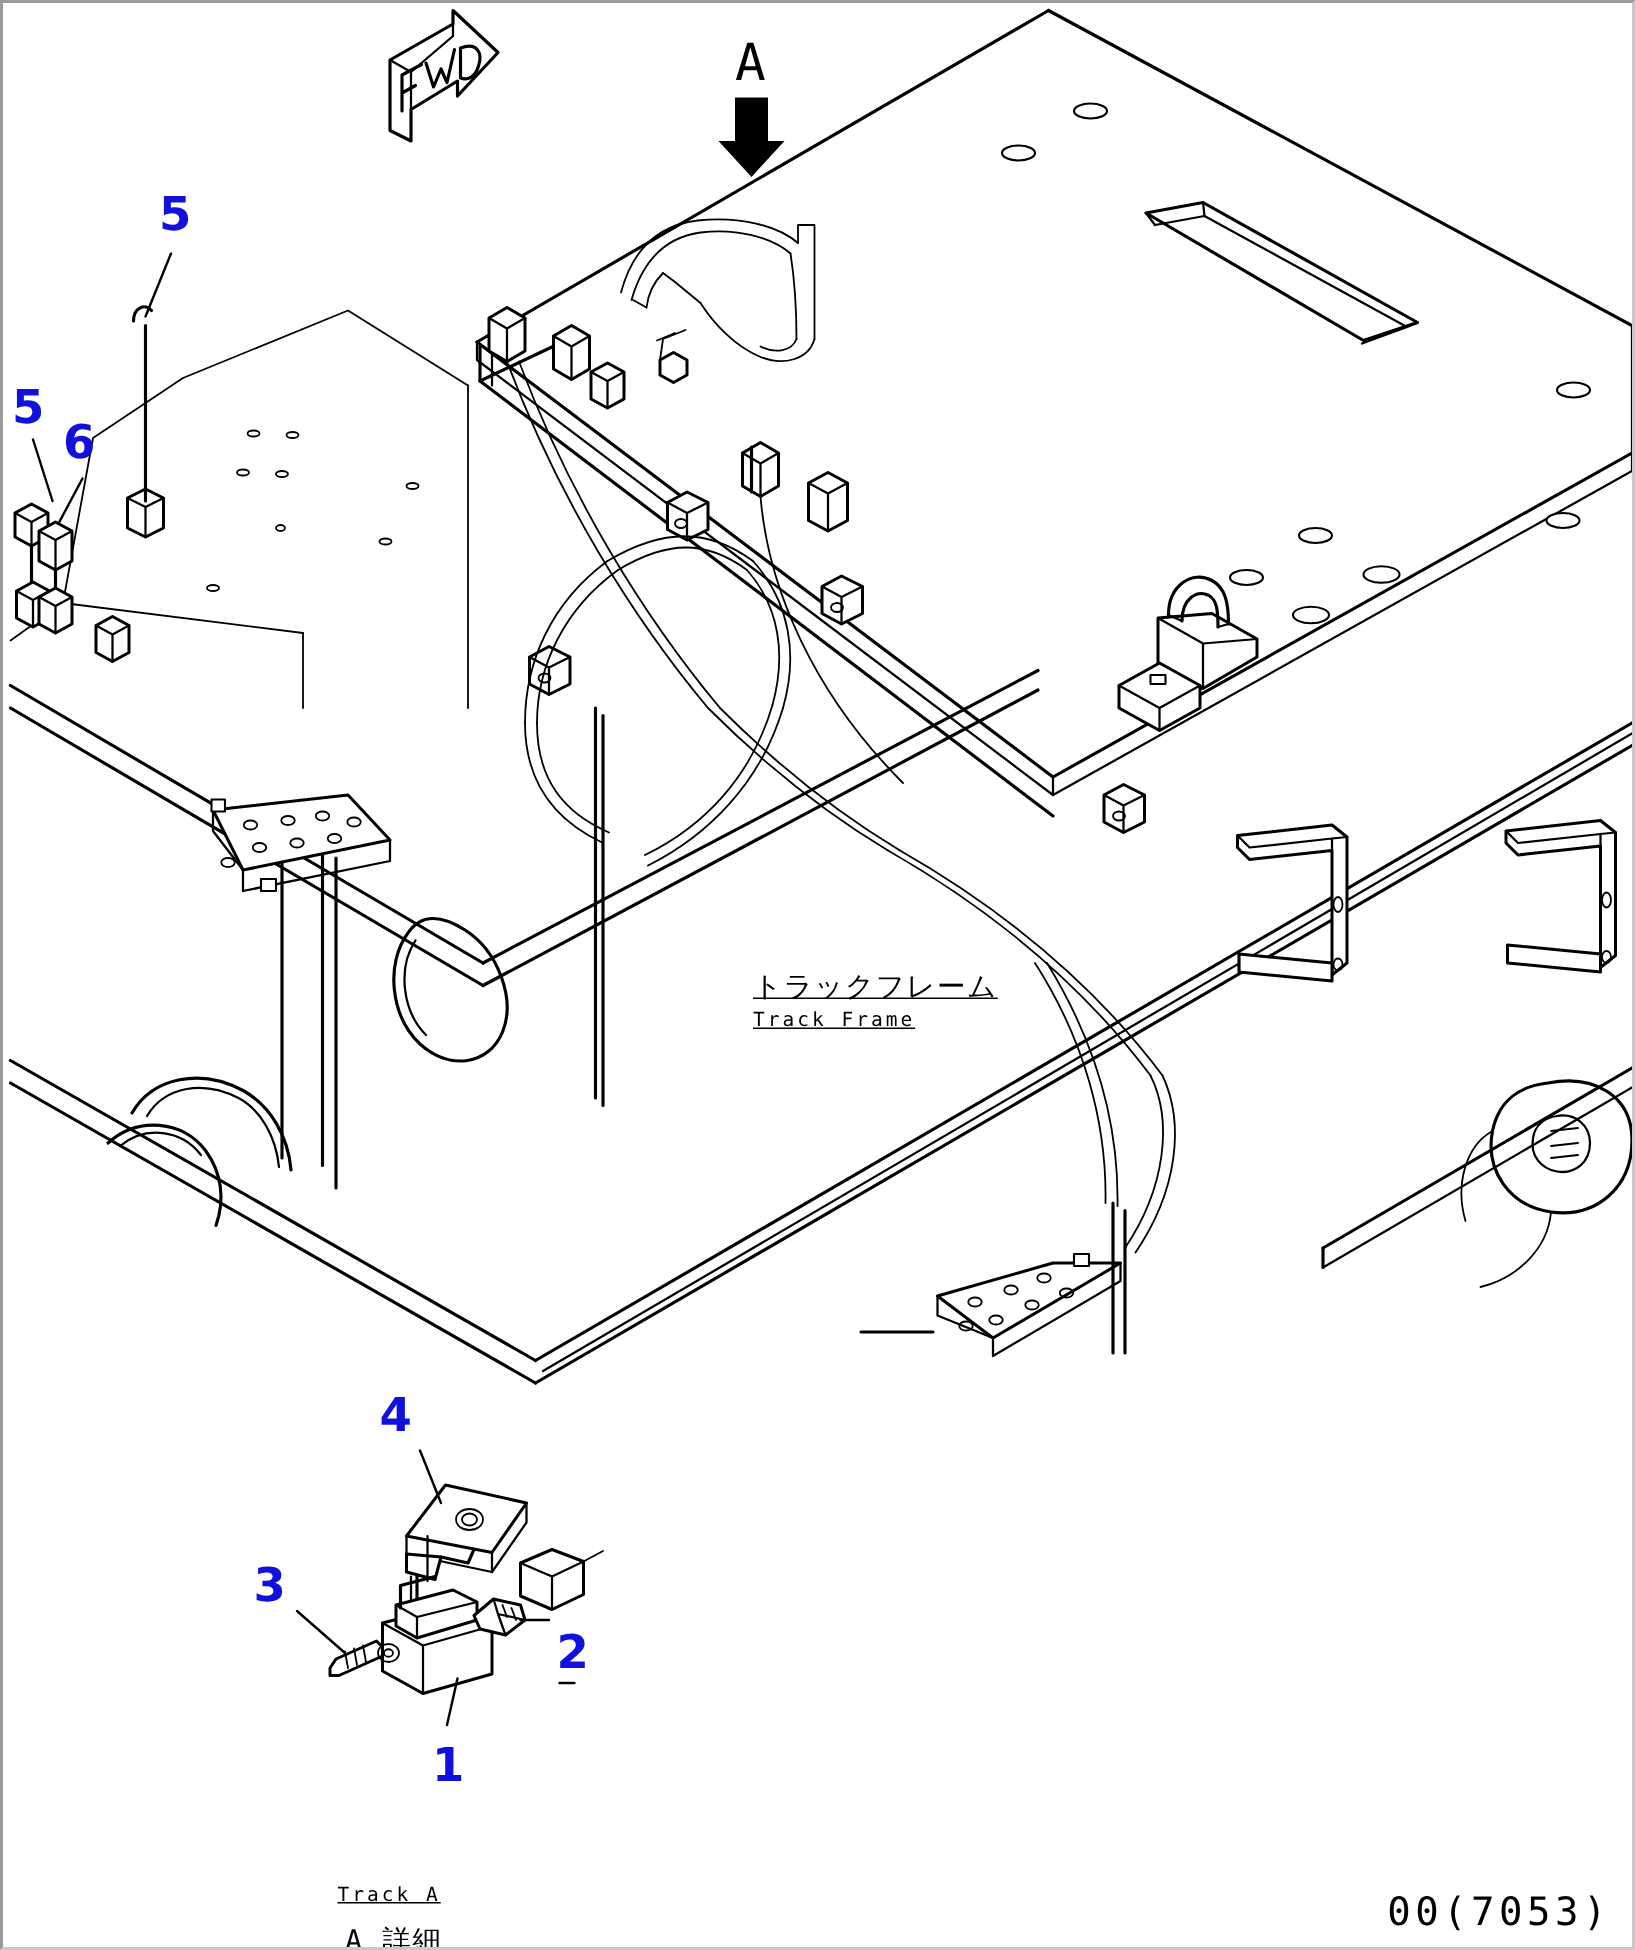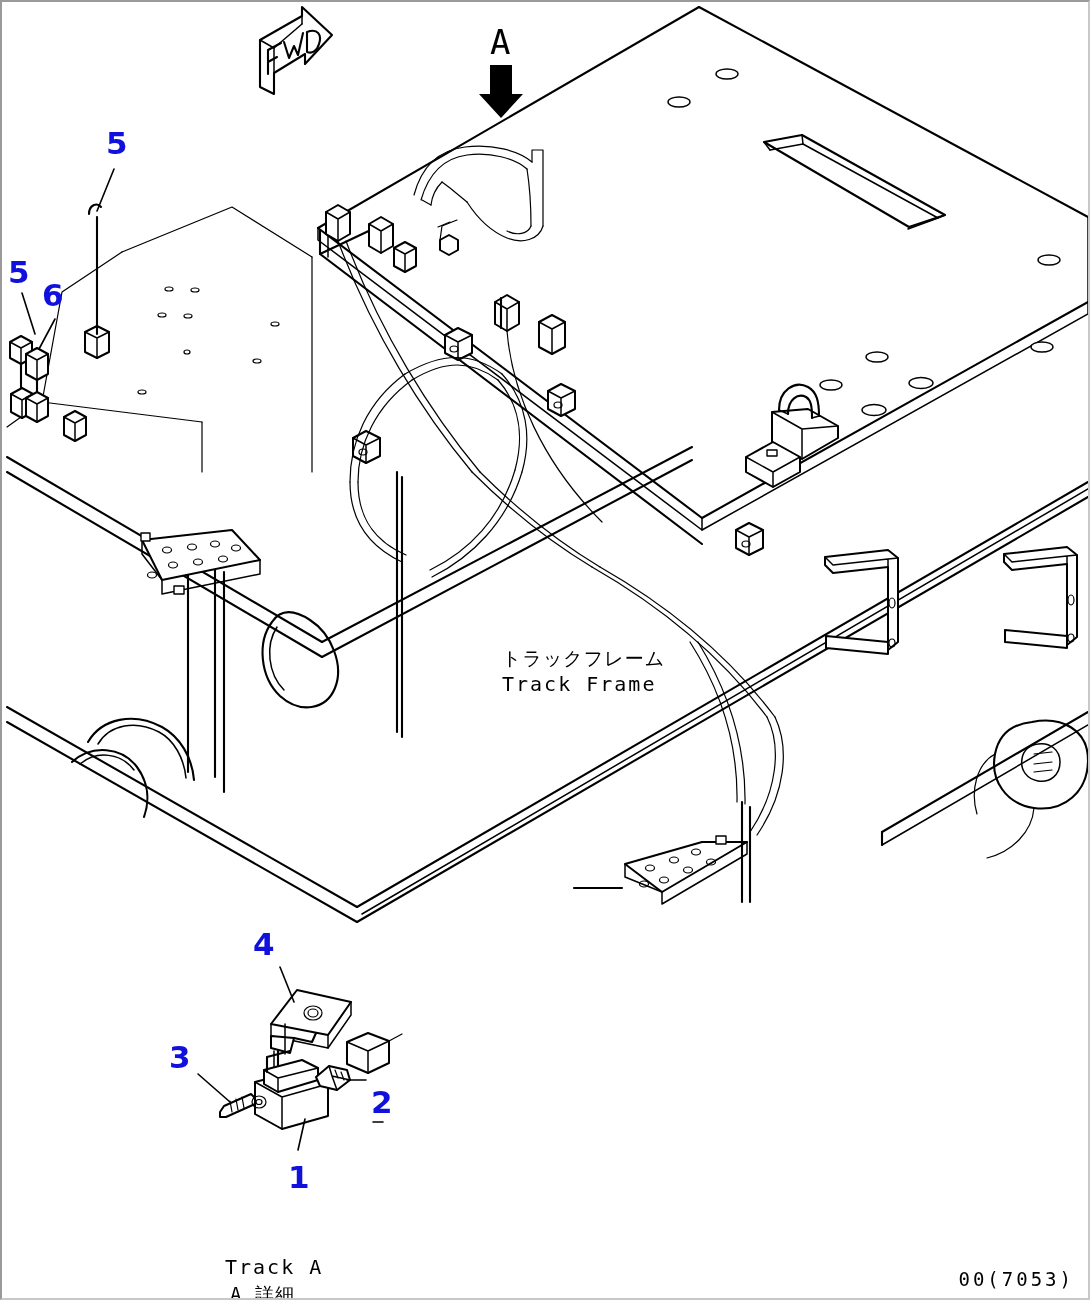--- a/index.html
+++ b/index.html
@@ -28,51 +28,52 @@
     left: 0; top: 0;
     width: 1086px;
     height: 1296px;
   }
   .txt {
     position: absolute;
     white-space: pre;
     color: #000000;
     font-family: "DejaVu Sans Mono", "Liberation Mono", monospace;
     line-height: 1.08;
+    text-decoration: underline;
   }
   .callout {
     position: absolute;
     color: #1111dd;
     font-family: "DejaVu Sans", "Liberation Sans", sans-serif;
     font-weight: bold;
     font-size: 31px;
     line-height: 1;
     white-space: pre;
   }
   .label-jp {
     font-size: 19px;
     letter-spacing: 1px;
   }
   .label-en {
-    font-size: 20px;
+    font-size: 13px;
     letter-spacing: 2px;
   }
   .marker-a {
     position: absolute;
     font-family: "DejaVu Sans Mono", "Liberation Mono", monospace;
     font-size: 34px;
     color: #000;
     white-space: pre;
   }
   .drawing-no {
     position: absolute;
     right: 14px;
     bottom: 8px;
     font-family: "DejaVu Sans Mono", "Liberation Mono", monospace;
-    font-size: 19px;
+    font-size: 26px;
     letter-spacing: 3px;
     color: #000;
     white-space: pre;
   }
 </style>
 </head>
 <body>
 
 <div id="page">
 

